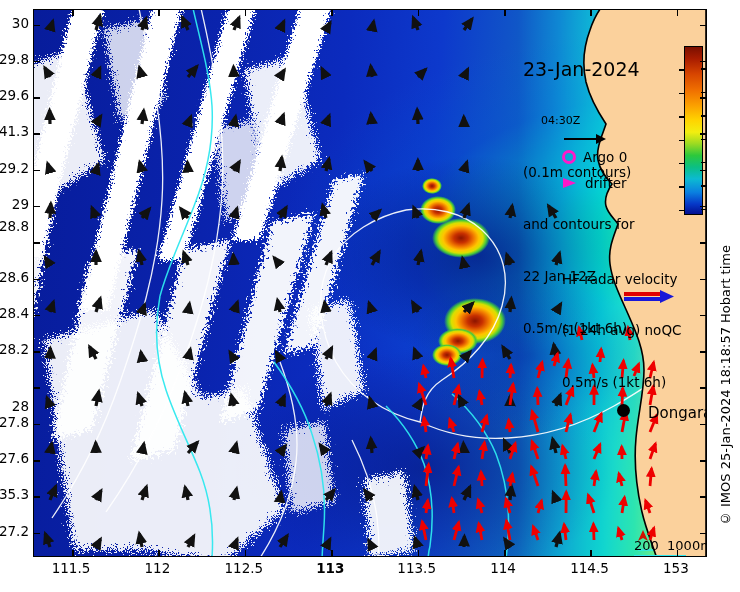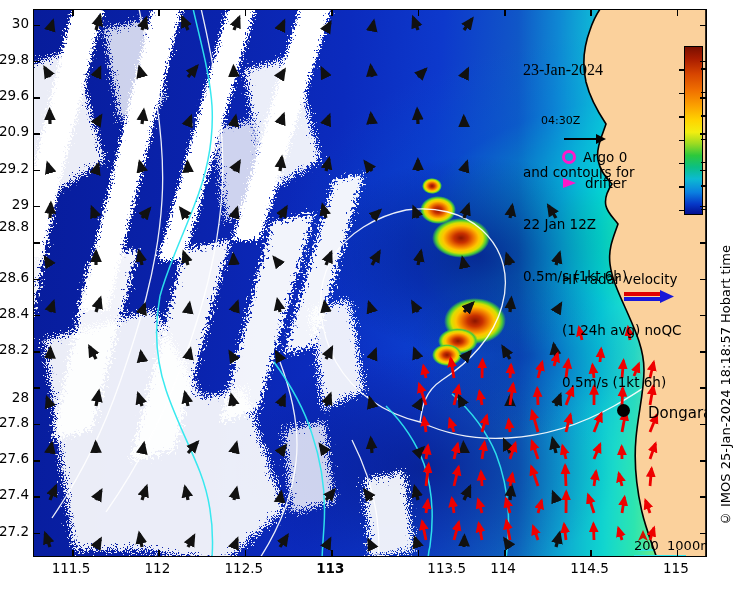--- a/index.html
+++ b/index.html
@@ -48,21 +48,21 @@
   
   .vecs{position:absolute;inset:0;}
 
   
   .citydot{position:absolute;width:13px;height:13px;border-radius:50%;background:#000;}
   .citylabel{position:absolute;color:#000;font-size:15px;white-space:nowrap;}
 
   
   .ovl{position:absolute;color:#000;white-space:pre;}
   #titleblock{left:489px;top:16px;font-size:13.5px;line-height:17.3px;}
-  #titleblock .l1{font-size:16px;font-family:Liberation Serif, serif;}
+  #titleblock .l1{font-size:19px;}
   #titleblock .l2{font-size:11px;padding-left:18px;}
   #refarrow{position:absolute;left:528px;top:122px;}
   #legend-argo{position:absolute;left:528px;top:139px;display:flex;align-items:center;gap:7px;}
   #legend-argo .ring{width:14px;height:14px;border-radius:50%;border:3px solid #ff18c8;box-sizing:border-box;}
   #legend-argo .txt{font-size:13.5px;color:#000;}
   #legend-drift{position:absolute;left:528px;top:165px;display:flex;align-items:center;gap:7px;}
   #legend-drift .txt{font-size:13.5px;color:#000;}
   #hfblock{left:528px;top:226px;font-size:13.5px;line-height:17.3px;}
   #hfarrow{position:absolute;left:588px;top:279px;}
 
@@ -98,31 +98,31 @@
   .xtick{position:absolute;top:0;font-size:13.5px;color:#000;transform:translateX(-50%);white-space:nowrap;}
   .tickmark{position:absolute;background:#000;}
 </style>
 </head>
 <body>
 
 <div id="root">
 
   <div id="yaxis">
       <div class="ytick" style="top: 522.596px;">27.2</div>
-      <div class="ytick" style="top: 486.305px;">27.4</div>
+      <div class="ytick" style="top: 486.305px;">35.3</div>
       <div class="ytick" style="top: 450.013px;">27.6</div>
       <div class="ytick" style="top: 413.722px;">27.8</div>
-      <div class="ytick" style="top: 389px;">28</div>
+      <div class="ytick" style="top: 398px;">28</div>
       <div class="ytick" style="top: 341.139px;">28.2</div>
       <div class="ytick" style="top: 304.848px;">28.4</div>
       <div class="ytick" style="top: 268.556px;">28.6</div>
       <div class="ytick" style="top: 218px;">28.8</div>
       <div class="ytick" style="top: 195.974px;">29</div>
       <div class="ytick" style="top: 159.682px;">29.2</div>
-      <div class="ytick" style="top: 123.391px;">20.9</div>
+      <div class="ytick" style="top: 123.391px;">41.3</div>
       <div class="ytick" style="top: 87.0993px;">29.6</div>
       <div class="ytick" style="top: 50.8079px;">29.8</div>
       <div class="ytick" style="top: 14.5166px;">30</div>
     </div>
 
   <div id="plot">
     <div id="mapclip">
 
       <div class="oceanbase"></div>
       <div class="eddyshade"></div>
@@ -437,20 +437,21 @@
             <line x1="548.0" y1="330.0" x2="545.0" y2="317.4"></line>
           </g>
       </svg>
 
       <div class="citydot" style="left:583px;top:394px;"></div>
       <div class="citylabel" style="left:598px;top:394px;margin-left:16px;">Dongara</div>
 
       <div id="titleblock" class="ovl">
         <div class="l1">23-Jan-2024</div>
         <div class="l2">04:30Z</div>
+        <div>(0.1m contours)</div>
         <div>and contours for</div>
         <div>22 Jan 12Z</div>
         <div>0.5m/s (1kt 6h)</div>
       </div>
 
       <svg id="refarrow" width="46" height="14" viewBox="0 0 46 14">
         <line x1="2" y1="7" x2="36" y2="7" stroke="#000" stroke-width="2"></line>
         <path d="M34,2 L44,7 L34,12 z" fill="#000"></path>
       </svg>
 
@@ -571,19 +572,19 @@
       <div class="tickmark" style="left: 642.892px; bottom: 0px; width: 1.5px; height: 6px;"></div>
     </div>
 
   <div id="credit">© IMOS 25-Jan-2024 18:18:57 Hobart time</div>
 
   <div id="xaxis">
       <div class="xtick" style="left: 38.0205px;">111.5</div>
       <div class="xtick" style="left: 124.431px;">112</div>
       <div class="xtick" style="left: 210.841px;">112.5</div>
       <div class="xtick" style="left: 297.251px; font-weight: bold;">113</div>
-      <div class="xtick" style="left: 383.662px; margin-left: 30px;">113.5</div>
+      <div class="xtick" style="left: 383.662px;">113.5</div>
       <div class="xtick" style="left: 470.072px;">114</div>
       <div class="xtick" style="left: 556.482px;">114.5</div>
-      <div class="xtick" style="left: 642.892px;">115</div>
+      <div class="xtick" style="left: 642.892px;">153</div>
     </div>
 
 </div>
 
 </body></html>

